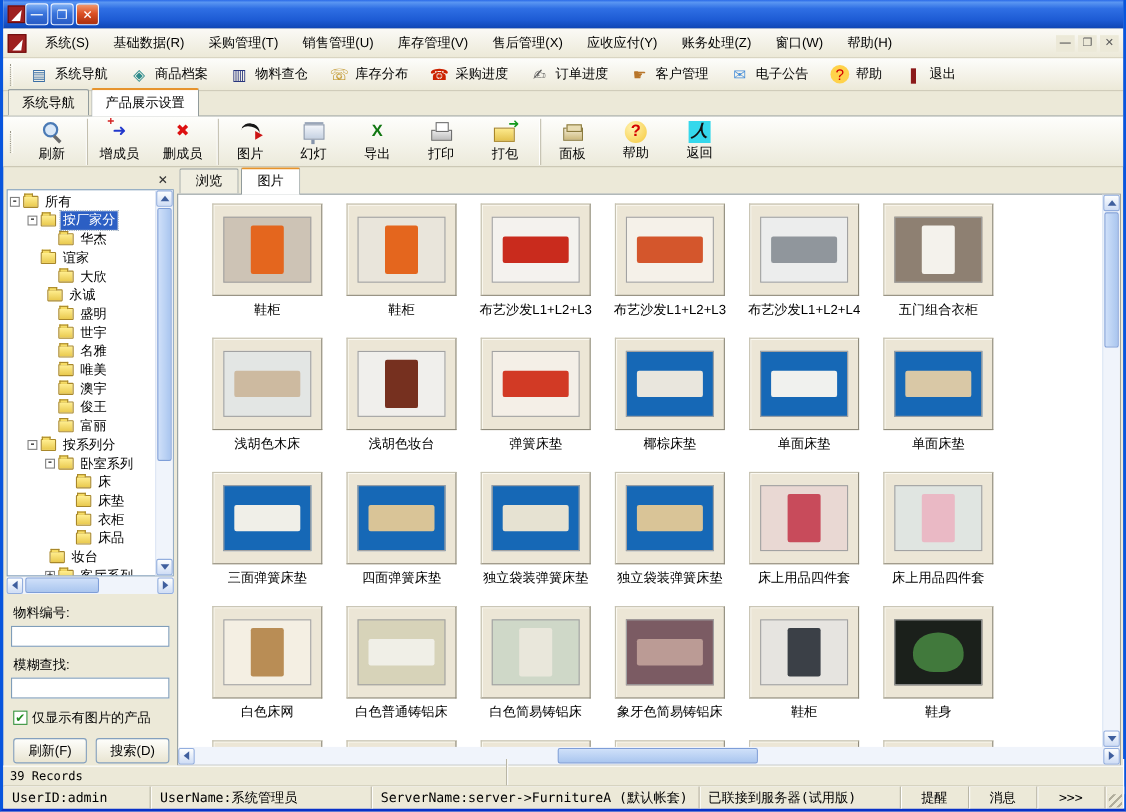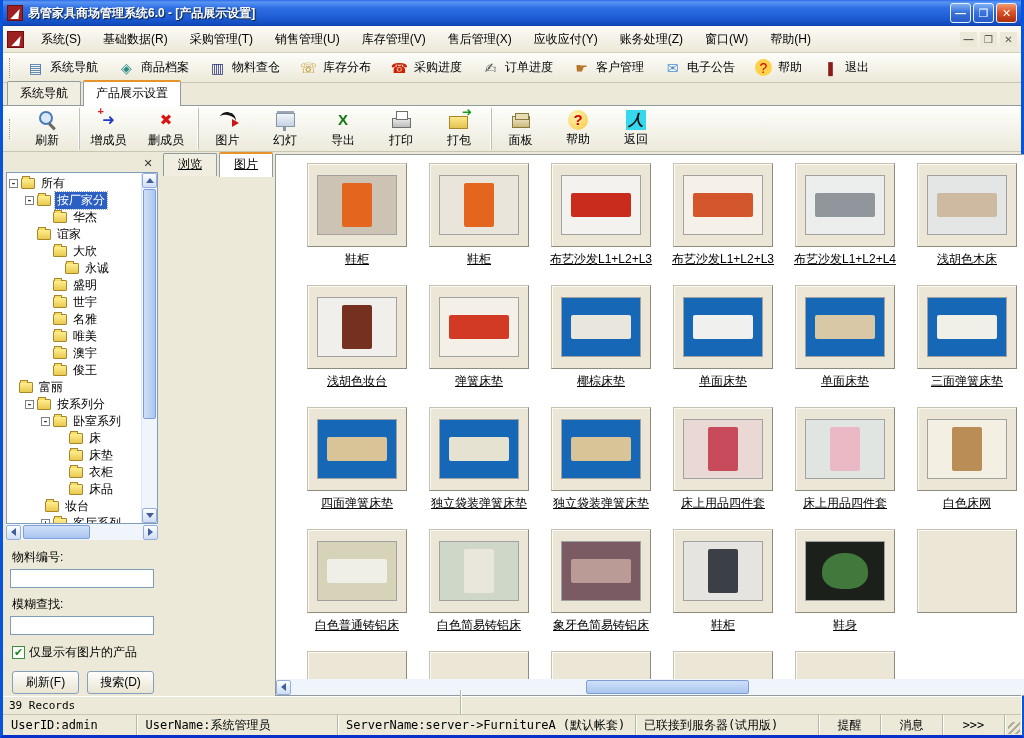--- a/index.html
+++ b/index.html
@@ -97,21 +97,21 @@
   
   .side-search { flex:none; padding:6px 4px 2px 4px; }
   .fld-label { margin:3px 0 3px 2px; }
   .txt { width:100%; height:19px; border:1px solid #7f9db9; background:#fff; font:12px "Liberation Sans",sans-serif; padding:0 3px; }
   .chkrow { display:flex; align-items:center; gap:4px; margin:9px 0 10px 2px; white-space:nowrap; }
   .chk { width:13px; height:13px; flex:none; border:1px solid #35913a; background:#fff; color:#1c8a1c; font:bold 11px/11px "DejaVu Sans",sans-serif; text-align:center; }
   .btnrow { display:flex; gap:8px; padding-left:2px; }
   .xpbtn { flex:1; height:23px; border:1px solid #84a0be; border-radius:3px; background:linear-gradient(180deg,#fefefb,#e9e5d2); font:12px "Liberation Sans",sans-serif; display:flex; align-items:center; justify-content:center; white-space:nowrap; }
 
   
-  .main { flex:1; min-width:0; display:flex; flex-direction:row;text-decoration:underline; }
+  .main { flex:1; min-width:0; display:flex; flex-direction:column; }
   .ctabs { height:22px; flex:none; display:flex; align-items:flex-end; padding-left:2px; }
   .ctab { padding:2px 14px 3px; border:1px solid #919b9c; border-bottom:none; background:#f0eee1; margin-right:2px; border-radius:2px 2px 0 0; }
   .ctab.active { background:#fff; border-top:2px solid #e6932c; position:relative; top:1px; padding-bottom:4px; }
   .gridbox { flex:1; min-height:0; border:1px solid #919b9c; background:#fff; display:flex; flex-direction:column; }
   .grid-body { flex:1; min-height:0; display:flex; }
   .products { flex:1; overflow:hidden; display:grid; grid-template-columns:repeat(6,122px); grid-auto-rows:122px; padding:8px 0 0 20px; align-content:start; }
   .pcell { display:flex; flex-direction:column; align-items:center; }
   .pcard { width:100px; height:84px; flex:none; background:#ece6d6; border:1px solid #c6c2b2; border-right-color:#8f8b7c; border-bottom-color:#8f8b7c; box-shadow:inset 1px 1px 0 #fbf9f1; display:flex; align-items:center; justify-content:center; }
   .photo { width:80px; height:60px; border:1px solid #a2a2a2; display:flex; align-items:center; justify-content:center; }
   .obj { border-radius:2px; }
@@ -128,21 +128,20 @@
   .gripdots { position:absolute; right:1px; bottom:1px; width:12px; height:12px;
     background:repeating-linear-gradient(135deg,transparent 0 3px,#b0ad9c 3px 5px); }
 </style>
 </head>
 <body>
 
 <div class="window">
 
   <div class="titlebar">
     <span class="appicon"></span>
-    <span class="title-text">易管家具商场管理系统6.0 - [产品展示设置]</span>
     <span class="winbtns">
       <span class="wbtn">—</span>
       <span class="wbtn">❐</span>
       <span class="wbtn close">✕</span>
     </span>
   </div>
 
   <div class="menubar">
     <span class="appicon small"></span>
 
@@ -290,21 +289,21 @@
             <div class="tree-item" style="padding-left: 18px;">
               <span class="toggle hide"></span>
               <span class="folder"></span>
               <span class="lbl">谊家</span>
             </div>
             <div class="tree-item" style="padding-left: 34px;">
               <span class="toggle hide"></span>
               <span class="folder"></span>
               <span class="lbl">大欣</span>
             </div>
-            <div class="tree-item" style="padding-left: 46px; text-align: center;">
+            <div class="tree-item" style="padding-left: 24px; text-align: center;">
               <span class="toggle hide"></span>
               <span class="folder"></span>
               <span class="lbl">永诚</span>
             </div>
             <div class="tree-item" style="padding-left: 34px;">
               <span class="toggle hide"></span>
               <span class="folder"></span>
               <span class="lbl">盛明</span>
             </div>
             <div class="tree-item" style="padding-left: 34px;">
@@ -325,21 +324,21 @@
             <div class="tree-item" style="padding-left: 34px;">
               <span class="toggle hide"></span>
               <span class="folder"></span>
               <span class="lbl">澳宇</span>
             </div>
             <div class="tree-item" style="padding-left: 34px;">
               <span class="toggle hide"></span>
               <span class="folder"></span>
               <span class="lbl">俊王</span>
             </div>
-            <div class="tree-item" style="">
+            <div class="tree-item" style="padding-left: 34px;">
               <span class="toggle hide"></span>
               <span class="folder"></span>
               <span class="lbl">富丽</span>
             </div>
             <div class="tree-item" style="padding-left: 18px;">
               <span class="toggle">-</span>
               <span class="folder"></span>
               <span class="lbl">按系列分</span>
             </div>
             <div class="tree-item" style="padding-left: 34px;">
@@ -460,20 +459,28 @@
                 </div>
                 <div class="plabel">布艺沙发L1+L2+L3</div>
               </div>
               <div class="pcell">
                 <div class="pcard">
                   <div class="photo" style="background: rgb(236, 237, 237);">
                     <div class="obj ob-wide" style="background: rgb(144, 150, 156);"></div>
                   </div>
                 </div>
                 <div class="plabel">布艺沙发L1+L2+L4</div>
+              </div>
+              <div class="pcell">
+                <div class="pcard">
+                  <div class="photo" style="background: rgb(142, 128, 114);">
+                    <div class="obj ob-tall" style="background: rgb(244, 242, 236);"></div>
+                  </div>
+                </div>
+                <div class="plabel">五门组合衣柜</div>
               </div>
               <div class="pcell">
                 <div class="pcard">
                   <div class="photo" style="background: rgb(227, 230, 228);">
                     <div class="obj ob-wide" style="background: rgb(205, 186, 160);"></div>
                   </div>
                 </div>
                 <div class="plabel">浅胡色木床</div>
               </div>
               <div class="pcell">

